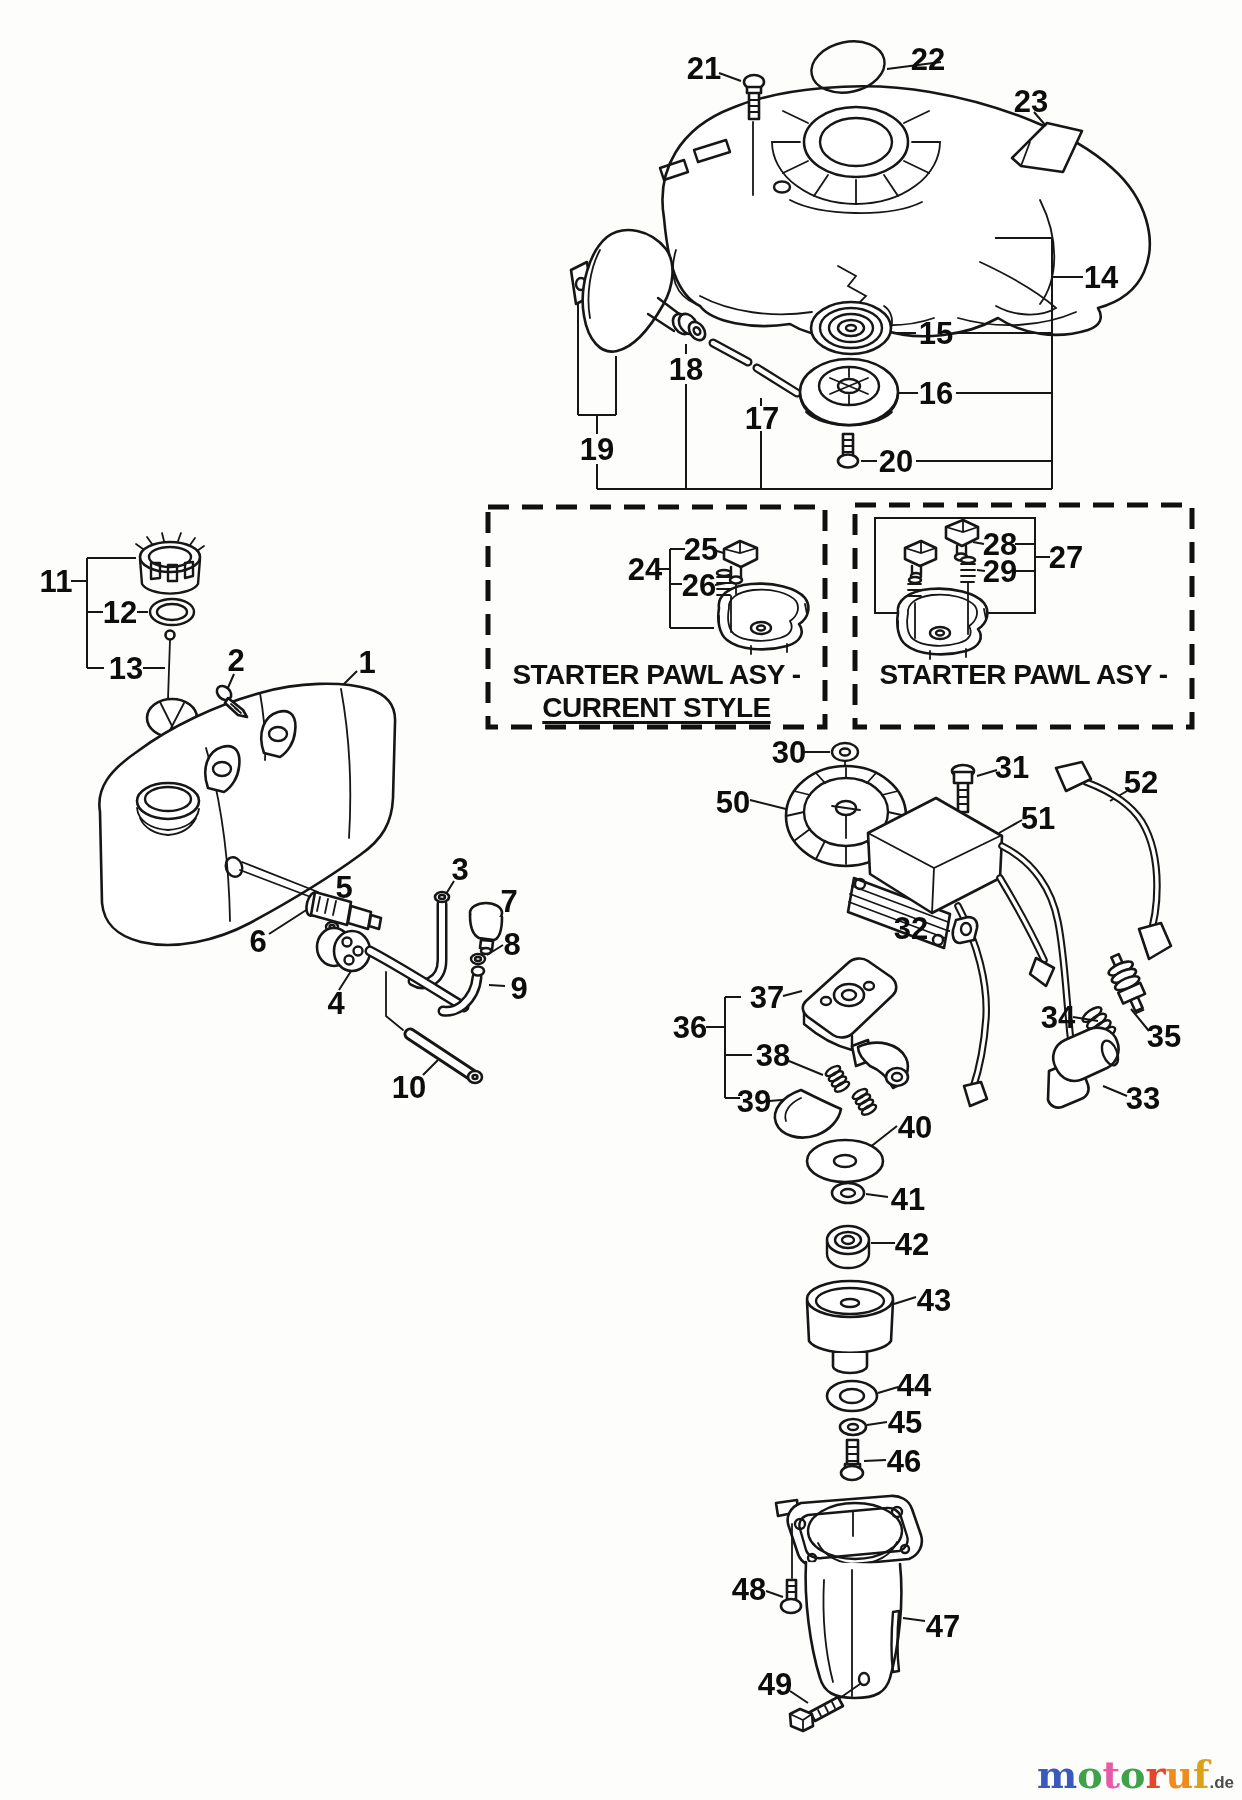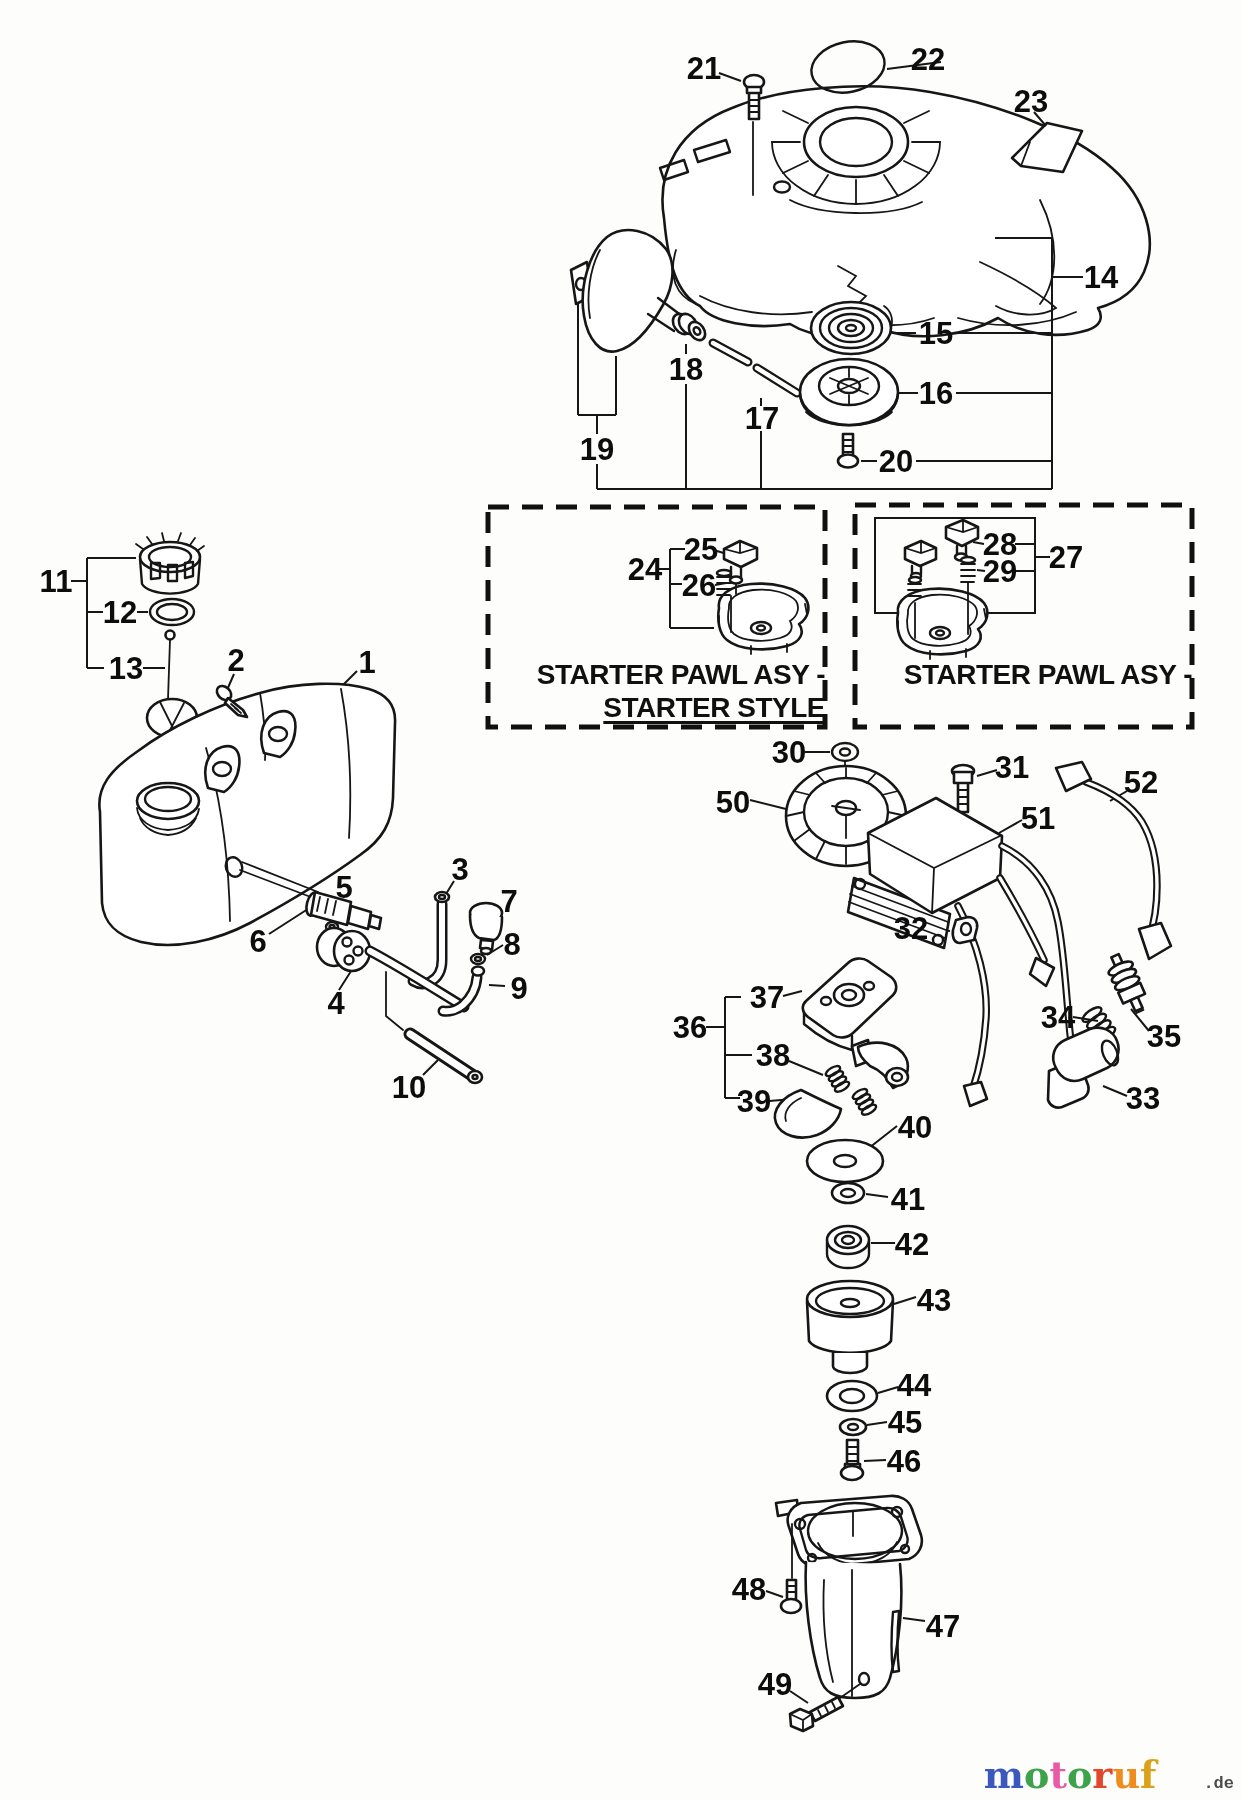--- a/index.html
+++ b/index.html
@@ -11,26 +11,26 @@
   .thin {stroke:#161616;stroke-width:1.8;fill:none;stroke-linecap:round;}
   .lead {stroke:#161616;stroke-width:2;fill:none;}
   .dash {stroke:#101010;stroke-width:5;fill:none;stroke-dasharray:21 13;}
   .wire {stroke:#161616;stroke-width:7.5;fill:none;stroke-linecap:round;}
   .wirein{stroke:#fff;stroke-width:3.4;fill:none;stroke-linecap:round;}
   .tube {stroke:#161616;stroke-width:11;fill:none;stroke-linecap:round;}
   .tubein{stroke:#fff;stroke-width:6;fill:none;stroke-linecap:round;}
   .rope {stroke:#161616;stroke-width:9;fill:none;stroke-linecap:round;}
   .ropein{stroke:#fff;stroke-width:4.5;fill:none;stroke-linecap:round;}
   text.pn{font-family:"Liberation Sans",sans-serif;font-weight:bold;font-size:31px;fill:#0d0d0d;}
-  .caption{position:absolute;text-align:right;color:#101010;font-weight:bold;
+  .caption{position:absolute;text-align:center;color:#101010;font-weight:bold;
            font-size:28px;line-height:33px;letter-spacing:-0.5px;}
   .caption .u{text-decoration:underline;text-decoration-thickness:3px;text-underline-offset:4px;}
   #watermark{position:absolute;top:1752px;right:8px;font-family:"DejaVu Serif",serif;
              font-weight:bold;font-size:38px;letter-spacing:0;}
-  #watermark .suf{font-size:17px;font-family:Liberation Mono, monospace;font-weight:bold;margin-left:47px;}
+  #watermark .suf{font-size:17px;font-family:Liberation Sans, sans-serif;font-weight:bold;}
 </style>
 </head>
 <body>
 
 <div id="stage">
 
 <svg id="art" width="1242" height="1800" viewBox="0 0 1242 1800">
 
   <defs>
     <g id="pawlcup">
@@ -485,21 +485,21 @@
         <text x="749" y="1589" text-anchor="middle" dominant-baseline="central" class="pn">48</text>
         <text x="775" y="1684" text-anchor="middle" dominant-baseline="central" class="pn">49</text>
         <text x="733" y="802" text-anchor="middle" dominant-baseline="central" class="pn">50</text>
         <text x="1038" y="818" text-anchor="middle" dominant-baseline="central" class="pn">51</text>
         <text x="1141" y="782" text-anchor="middle" dominant-baseline="central" class="pn">52</text>
       </g>
 </svg>
 
 <div class="caption" style="left:488px;top:658px;width:337px;">
   <div>STARTER PAWL ASY -</div>
-  <div class="u">STARTER STYLE</div>
+  <div class="u">CURRENT STYLE</div>
 </div>
 <div class="caption" style="left:855px;top:658px;width:337px;">
   <div>STARTER PAWL ASY -</div>
 </div>
 
 <div id="watermark">
   <span id="wm-letters"><span style="color: rgb(59, 89, 189);">m</span><span style="color: rgb(62, 162, 75);">o</span><span style="color: rgb(232, 90, 165);">t</span><span style="color: rgb(62, 162, 75);">o</span><span style="color: rgb(226, 71, 43);">r</span><span style="color: rgb(239, 140, 29);">u</span><span style="color: rgb(217, 162, 26);">f</span></span><span class="suf" style="color: rgb(77, 77, 77);">.de</span>
 </div>
 
 </div>

